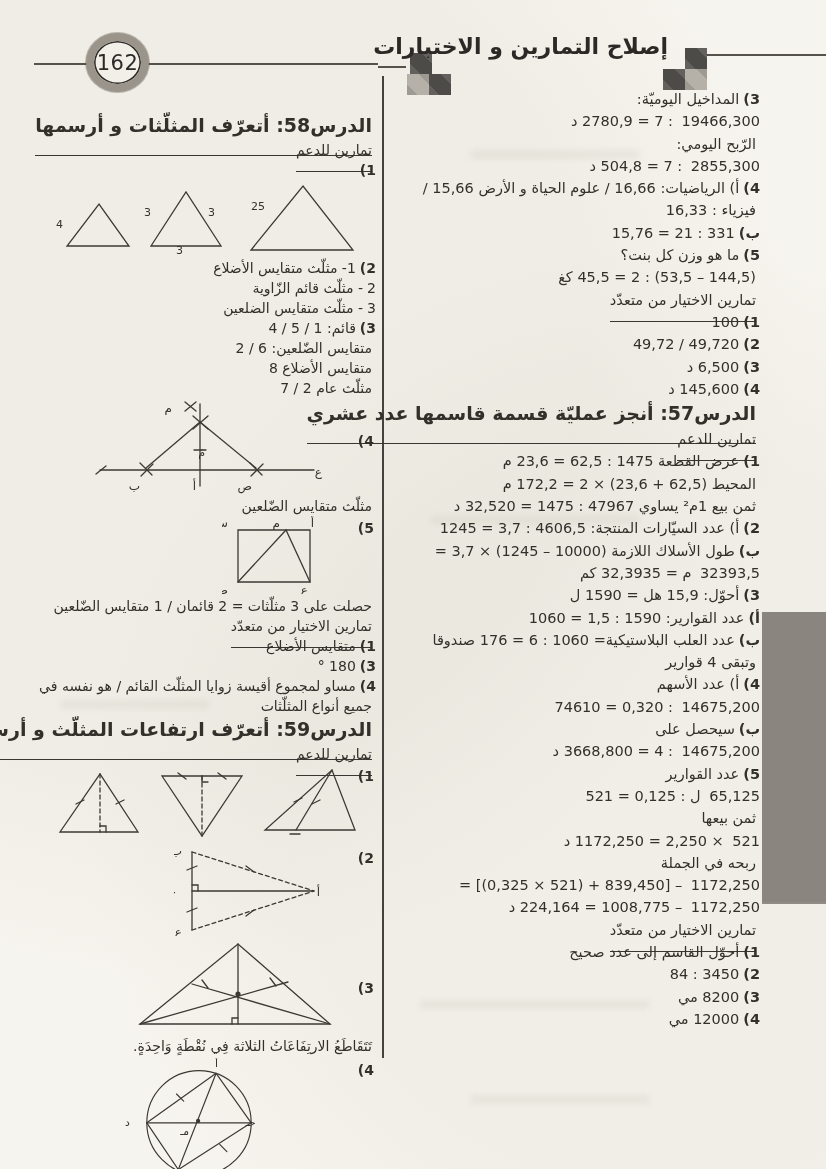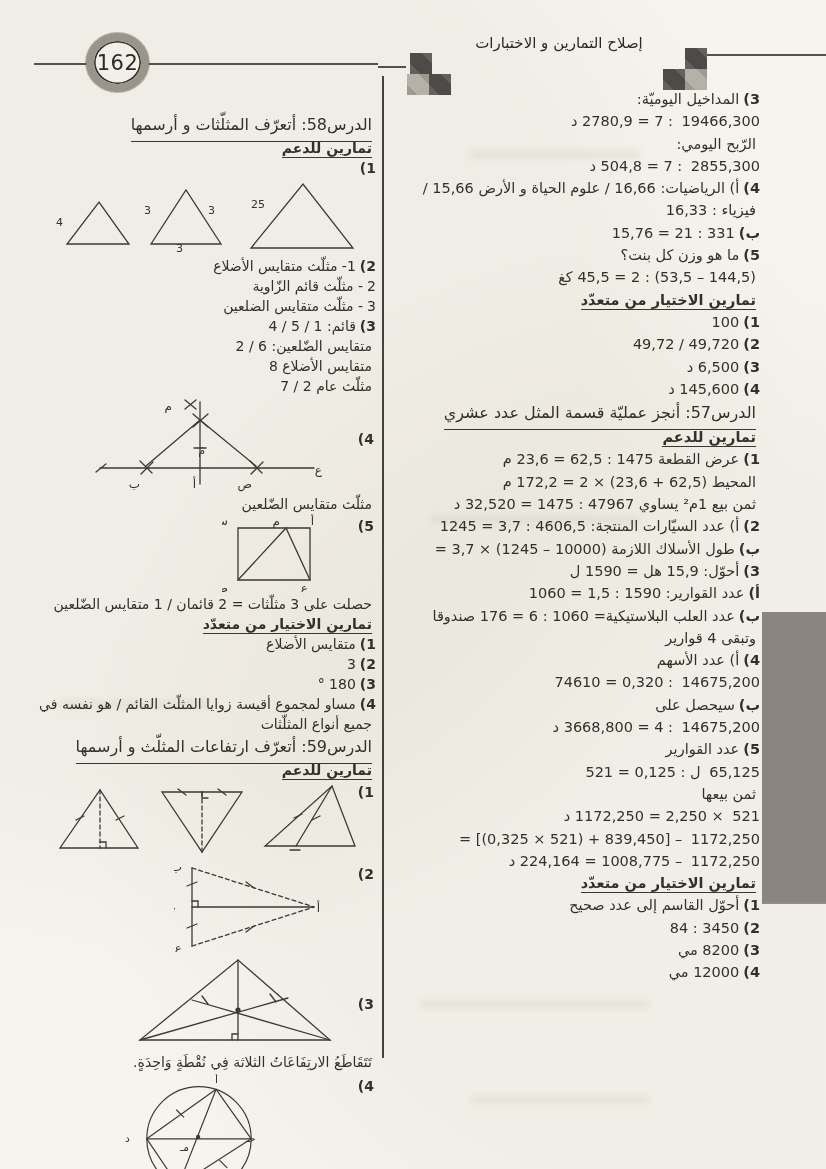--- a/index.html
+++ b/index.html
@@ -22,36 +22,36 @@
     border:8px solid #9a948a;border-radius:50%;background:#f2efe8;
     box-shadow:inset 0 0 0 1.6px #2e2c29, 0 0 0 1px rgba(80,75,70,.35);
     display:flex;align-items:center;justify-content:center;
     font-size:21px;letter-spacing:.5px;color:#2c2a27;
   }
   .sq{position:absolute;width:22px;height:21px;}
   .sq.dark{background:#4d4b47;background-image:linear-gradient(45deg, rgba(255,255,255,.12) 25%, transparent 25% 75%, rgba(255,255,255,.12) 75%);}
   .sq.light{background:#b5b1a8;background-image:linear-gradient(45deg, rgba(90,87,80,.25) 25%, transparent 25% 75%, rgba(90,87,80,.25) 75%);}
   .page-title{
     position:absolute;left:450px;top:34px;width:218px;
-    font-size:15px;font-weight:400;text-align:center;color:#2b2926;white-space:nowrap;
+    font-size:22px;font-weight:700;text-align:center;color:#2b2926;white-space:nowrap;
   }
   
   .divider{position:absolute;left:382px;top:76px;width:1.6px;height:982px;background:#45423d;}
   .gray-block{position:absolute;left:762px;top:612px;width:64px;height:292px;background:#8a857e;
     background-image:linear-gradient(0deg, rgba(255,255,255,.06) 0 2px, transparent 2px 5px);}
   .ghost{position:absolute;background:#d6d2c7;opacity:.38;filter:blur(3px);border-radius:4px;}
   
   .col{position:absolute;direction:rtl;text-align:right;}
   .col-right{right:66px;top:88px;width:368px;font-size:14.5px;line-height:22.3px;}
   .col-left{right:450px;left:36px;top:112px;width:342px;font-size:14px;line-height:20px;}
   .line{white-space:nowrap;}
   .line .n{font-weight:700;margin-left:4px;}
-  .line.h .t{font-weight:700;border-bottom:1.6px solid #3a3733;padding-bottom:1px;}
+  .line.h .t{font-weight:400;border-bottom:1.6px solid #3a3733;padding-bottom:13px;}
   .line.lesson{line-height:26px;}
-  .line.lesson .t{font-weight:400;font-size:16px;border-bottom:1.6px solid #3a3733;padding-bottom:7px;}
+  .line.lesson .t{font-weight:700;font-size:19px;border-bottom:1.6px solid #3a3733;padding-bottom:19px;}
   .line.diac{line-height:24px;}
   
   .fig{position:relative;direction:rtl;}
   .fig svg{display:block;}
   .fig .fign{position:absolute;right:2px;top:2px;font-weight:700;}
   .fig-construction .fign{top:34%;}
   .fig-ortho .fign{top:42%;}
   .fig-triangles{height:76px;text-align:center;}
   .fig-triangles svg{margin:2px auto 0;}
   .fig-construction{height:98px;}
@@ -141,40 +141,43 @@
       <div class="line">
       <span class="n">2)</span><span class="t">49,720 / 49,72</span>
     </div>
       <div class="line">
       <span class="n">3)</span><span class="t">6,500 د</span>
     </div>
       <div class="line">
       <span class="n">4)</span><span class="t">145,600 د</span>
     </div>
       <div class="line lesson">
-      <span class="n"></span><span class="t">الدرس57: أنجز عمليّة قسمة المثل عدد عشري</span>
+      <span class="n"></span><span class="t">الدرس57: أنجز عمليّة قسمة قاسمها عدد عشري</span>
     </div>
       <div class="line h">
       <span class="n"></span><span class="t">تمارين للدعم</span>
     </div>
       <div class="line">
       <span class="n">1)</span><span class="t">عرض القطعة 1475 : 62,5 = 23,6 م</span>
     </div>
       <div class="line">
       <span class="n"></span><span class="t">المحيط (62,5 + 23,6) × 2 = 172,2 م</span>
     </div>
       <div class="line">
       <span class="n"></span><span class="t">ثمن بيع 1م² يساوي 47967 : 1475 = 32,520 د</span>
     </div>
       <div class="line">
       <span class="n">2)</span><span class="t">أ) عدد السيّارات المنتجة: 4606,5 : 3,7 = 1245</span>
     </div>
       <div class="line">
       <span class="n">ب)</span><span class="t">طول الأسلاك اللازمة (10000 – 1245) × 3,7 =</span>
     </div>
+      <div class="line f">
+      <span class="n"></span><span class="t">32393,5 م = 32,3935 كم</span>
+    </div>
       <div class="line">
       <span class="n">3)</span><span class="t">أحوّل: 15,9 هل = 1590 ل</span>
     </div>
       <div class="line">
       <span class="n">أ)</span><span class="t">عدد القوارير: 1590 : 1,5 = 1060</span>
     </div>
       <div class="line">
       <span class="n">ب)</span><span class="t">عدد العلب البلاستيكية= 1060 : 6 = 176 صندوقا</span>
     </div>
       <div class="line">
@@ -196,20 +199,23 @@
       <span class="n">5)</span><span class="t">عدد القوارير</span>
     </div>
       <div class="line f">
       <span class="n"></span><span class="t">65,125 ل : 0,125 = 521</span>
     </div>
       <div class="line">
       <span class="n"></span><span class="t">ثمن بيعها</span>
     </div>
       <div class="line f">
       <span class="n"></span><span class="t">521 × 2,250 = 1172,250 د</span>
+    </div>
+      <div class="line">
+      <span class="n"></span><span class="t">ربحه في الجملة</span>
     </div>
       <div class="line f">
       <span class="n"></span><span class="t">1172,250 – [839,450 + (521 × 0,325)] =</span>
     </div>
       <div class="line f">
       <span class="n"></span><span class="t">1172,250 – 1008,775 = 224,164 د</span>
     </div>
       <div class="line h">
       <span class="n"></span><span class="t">تمارين الاختيار من متعدّد</span>
     </div>
@@ -327,23 +333,20 @@
     <div class="line">
         <span class="n"></span><span class="t">حصلت على 3 مثلّثات = 2 قائمان / 1 متقايس الضّلعين</span>
       </div>
         <div class="line h">
         <span class="n"></span><span class="t">تمارين الاختيار من متعدّد</span>
       </div>
         <div class="line">
         <span class="n">1)</span><span class="t">متقايس الأضلاع</span>
       </div>
         <div class="line">
-        <span class="n">2)</span><span class="t">3</span>
-      </div>
-        <div class="line">
         <span class="n">3)</span><span class="t">180 °</span>
       </div>
         <div class="line">
         <span class="n">4)</span><span class="t">مساو لمجموع أقيسة زوايا المثلّث القائم / هو نفسه في</span>
       </div>
         <div class="line">
         <span class="n"></span><span class="t">جميع أنواع المثلّثات</span>
       </div>
         <div class="line lesson">
         <span class="n"></span><span class="t">الدرس59: أتعرّف ارتفاعات المثلّث و أرسمها</span>

